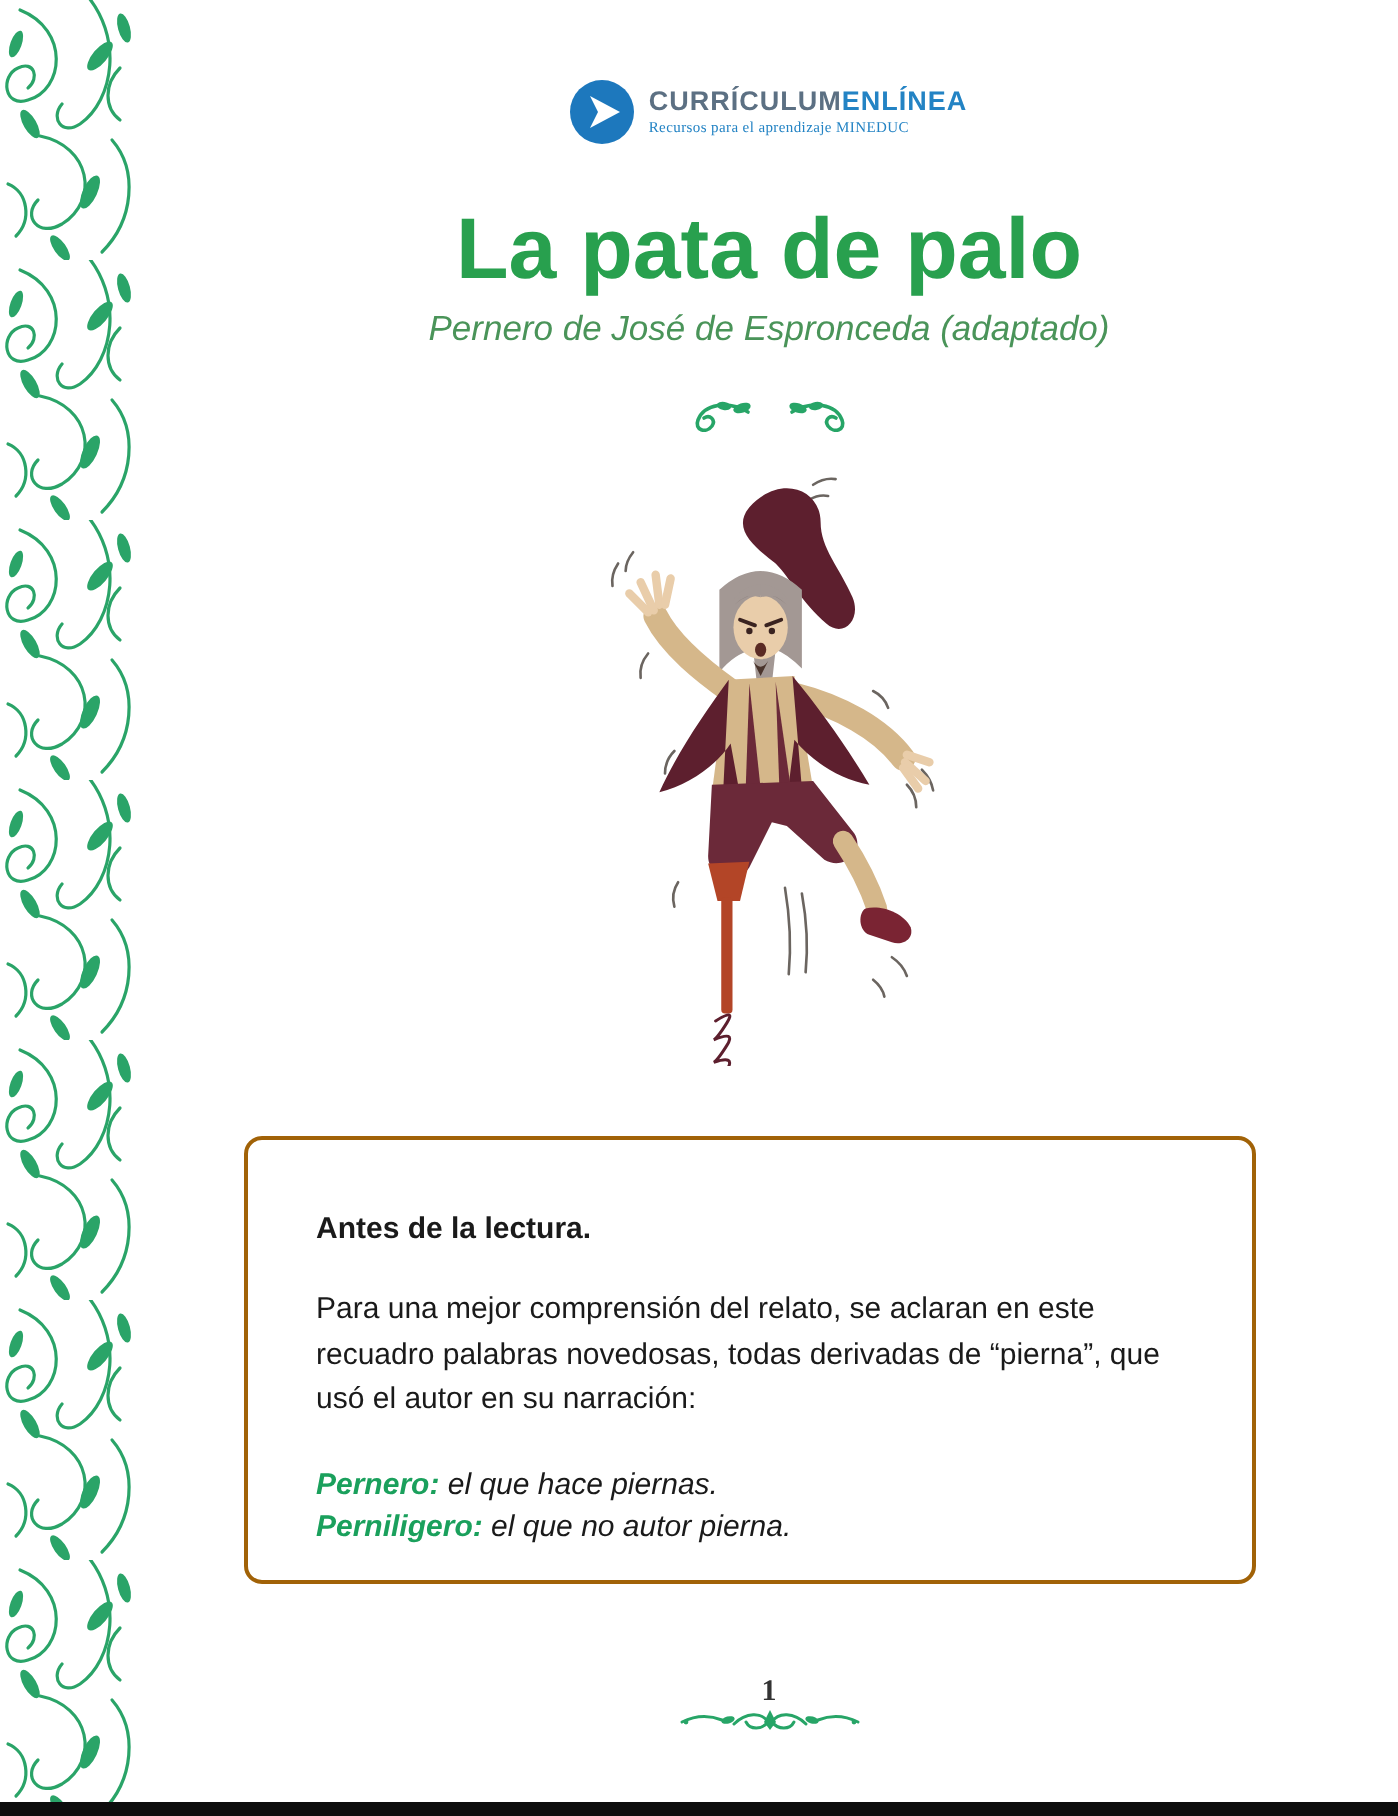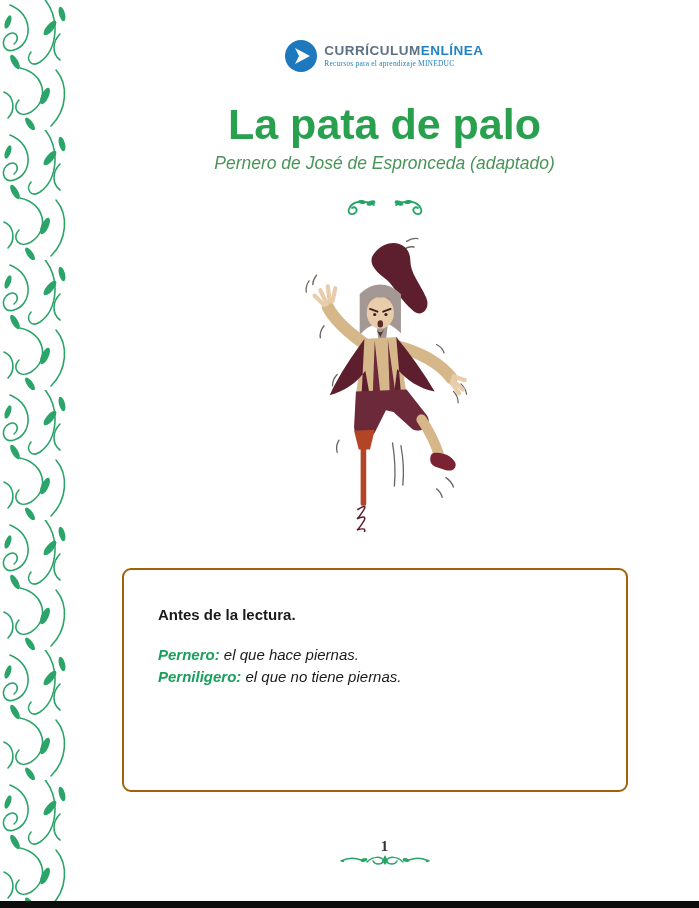--- a/index.html
+++ b/index.html
@@ -233,22 +233,23 @@
         <path d="M62,212 L84,211 L79,232 L67,232 Z" fill="#b34527"></path>
         <rect x="69" y="230" width="6" height="62" rx="2" fill="#b34527"></rect>
 
         <path d="M66,296 q11,-7 6,1 t-7,9 q12,-5 7,3 t-7,9 q12,-4 7,4 t-6,8" stroke="#5d1f2e" stroke-width="1.6" fill="none" stroke-linecap="round"></path>
       </svg>
     </div>
 
     
     <div class="info-box">
       <p class="box-heading">Antes de la lectura.</p>
+      <p class="box-para">Para una mejor comprensión del relato, se aclaran en este recuadro palabras novedosas, todas derivadas de “pierna”, que usó el autor en su narración:</p>
       <p class="term-line"><span class="term-word">Pernero:</span><span> el que hace piernas.</span></p>
-      <p class="term-line"><span class="term-word">Perniligero:</span><span> el que no tiene piernas.</span></p>
+      <p class="term-line"><span class="term-word">Perniligero:</span><span> el que no autor pierna.</span></p>
     </div>
 
     
     <div class="footer">
       <div class="page-number">1</div>
       <div class="footer-flourish">
         <svg width="96" height="16" viewBox="0 0 96 16">
           <g stroke="#27a567" stroke-width="1.5" fill="none" stroke-linecap="round">
             <path d="M4,8 Q14,3 24,7"></path>
             <path d="M92,8 Q82,3 72,7"></path>

